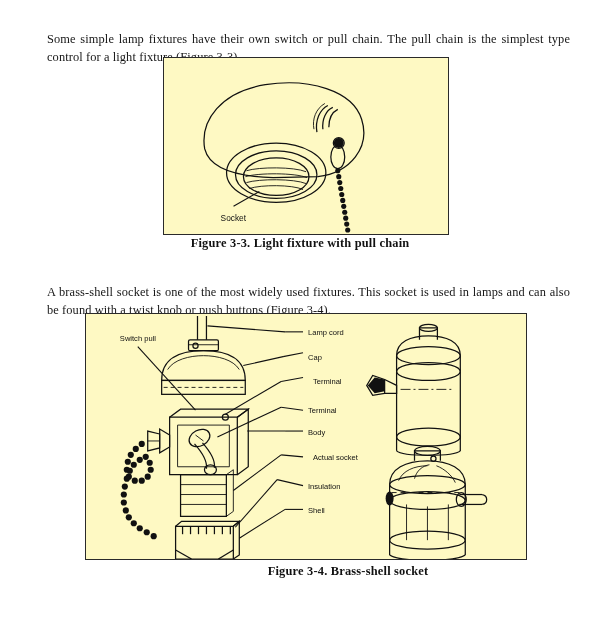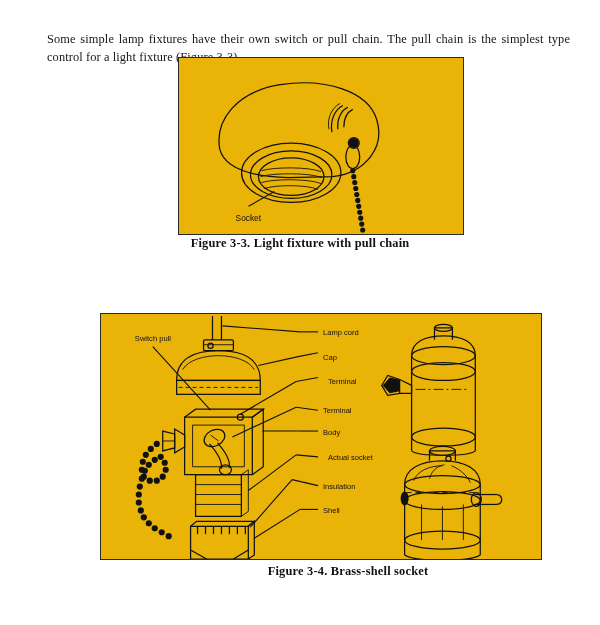--- a/index.html
+++ b/index.html
@@ -44,23 +44,22 @@
     color: #111;
     letter-spacing: 0.2px;
   }
   #cap-1 { left: 0; top: 236px; width: 600px; }
   #cap-2 { left: 0; top: 564px; width: 600px; padding-left: 48px; }
 
   
   .fig-frame {
     position: absolute;
     border: 1.6px solid #2a2a2a;
-    background: #eab308;
+    background: #fef9c3;
     box-sizing: border-box;
-    margin-left: 15px;
   }
   #fig-3-3 { left: 163px; top: 57px; width: 286px; height: 178px; }
   #fig-3-4 { left: 85px; top: 313px; width: 442px; height: 247px; text-decoration: underline; }
 
   .fig-svg { display: block; width: 100%; height: 100%; }
 
   
   .lbl {
     font-family: "Liberation Sans", "DejaVu Sans", sans-serif;
     font-size: 7.6px;
@@ -133,20 +132,21 @@
           <circle cx="183" cy="162" r="2.6"></circle>
           <circle cx="184" cy="168" r="2.6"></circle>
           <circle cx="185" cy="174" r="2.6"></circle>
         </g>
       </g>
     </svg>
   </div>
 
   <div class="caption" id="cap-1">Figure 3-3.  Light fixture with pull chain</div>
 
+  <p class="para" id="para-2">A brass-shell socket is one of the most widely used fixtures.  This socket is used in lamps and can also be found with a twist knob or push buttons (Figure 3-4).</p>
 
   <div class="fig-frame" id="fig-3-4">
     <svg class="fig-svg" viewBox="0 0 442 247" preserveAspectRatio="none">
 
       <text class="lbl" x="34" y="27">Switch pull</text>
       <path class="leader" d="M 52,33 L 110,97"></path>
 
       <g>
         <path class="ink" d="M 112,2 L 112,26"></path>
         <path class="ink" d="M 121,2 L 121,26"></path>

